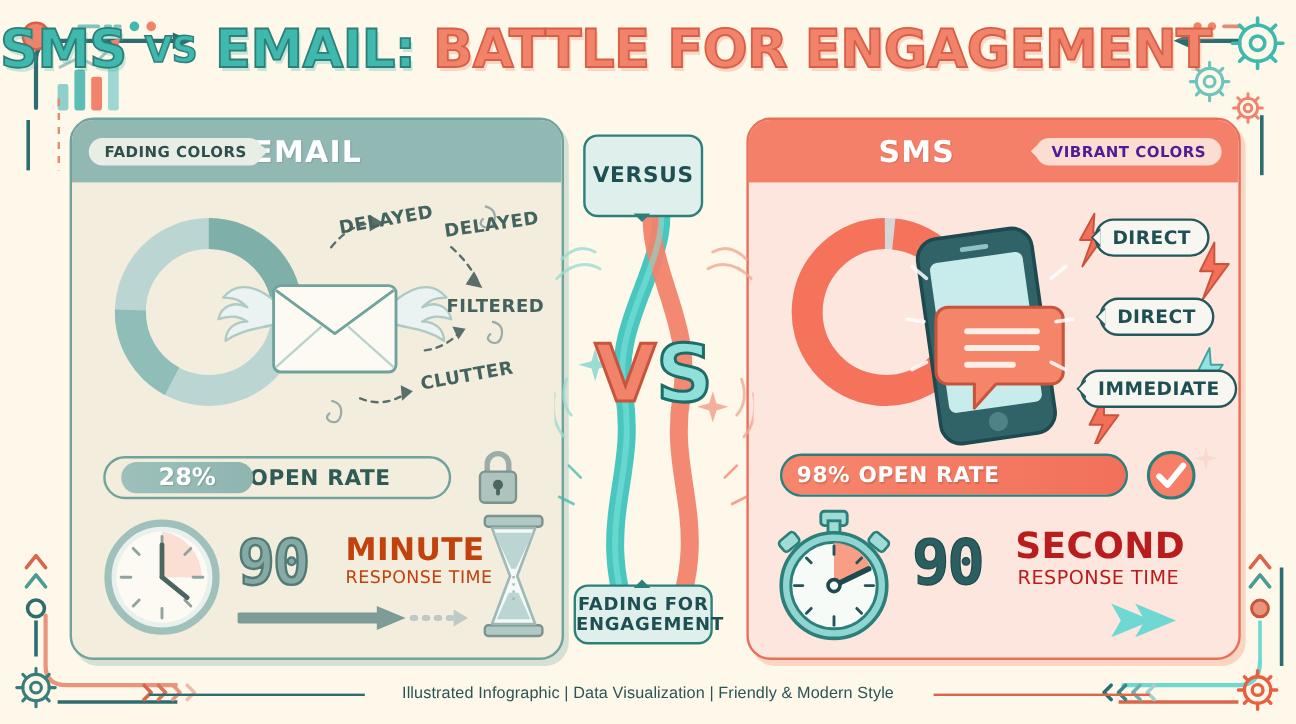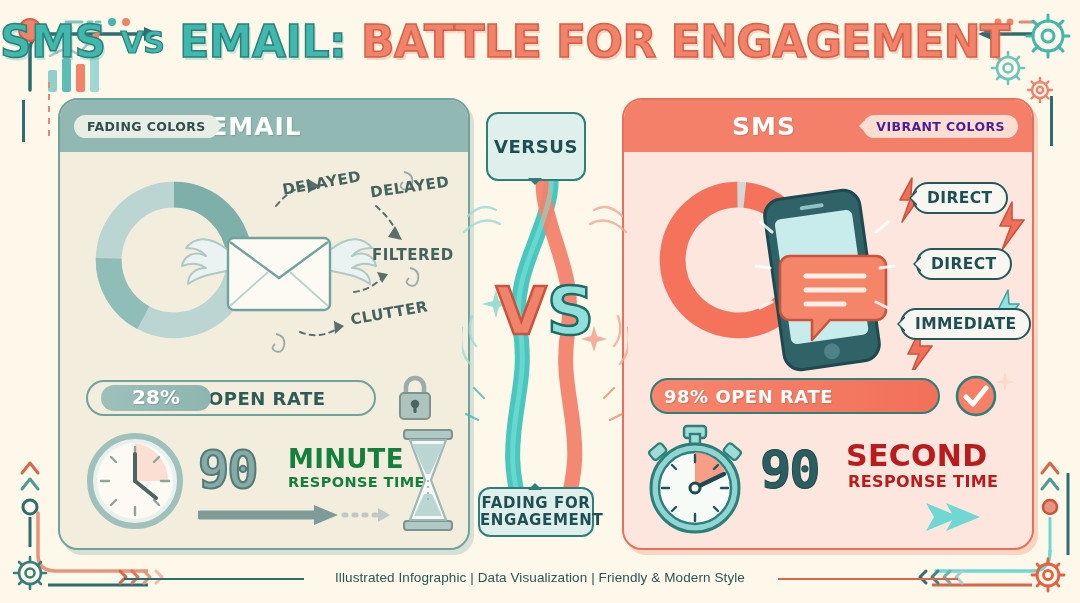--- a/index.html
+++ b/index.html
@@ -160,23 +160,23 @@
   #digits-email { color: #86ABA6; -webkit-text-stroke: 2px #527B77; }
   #digits-sms   { color: #2A5E60; -webkit-text-stroke: 1px #1E4A4C; }
   .rt-main {
     position: absolute;
     font-family: "DejaVu Sans", sans-serif;
     font-size: 26px; font-weight: bold; letter-spacing: .3px;
   }
   .rt-sub {
     position: absolute;
     font-family: "DejaVu Sans", sans-serif;
-    font-size: 14.5px; font-weight: bold; letter-spacing: .4px; text-align: center;
-  }
-  #rtmain-email, #rtsub-email { color: #15803d; }
+    font-size: 14.5px; font-weight: normal; letter-spacing: .4px; text-align: center;
+  }
+  #rtmain-email, #rtsub-email { color: #c2410c; }
   #rtmain-sms, #rtsub-sms { color: #b91c1c; }
 
   
   #center { position: absolute; left: 478px; top: 98px; width: 134px; height: 460px; }
   .cbubble {
     position: absolute;
     background: #DFF0EC; border: 2.5px solid #2E7F7A;
     border-radius: 12px;
     font-family: "DejaVu Sans", sans-serif;
     font-weight: bold; color: #1E4F52; text-align: center;

